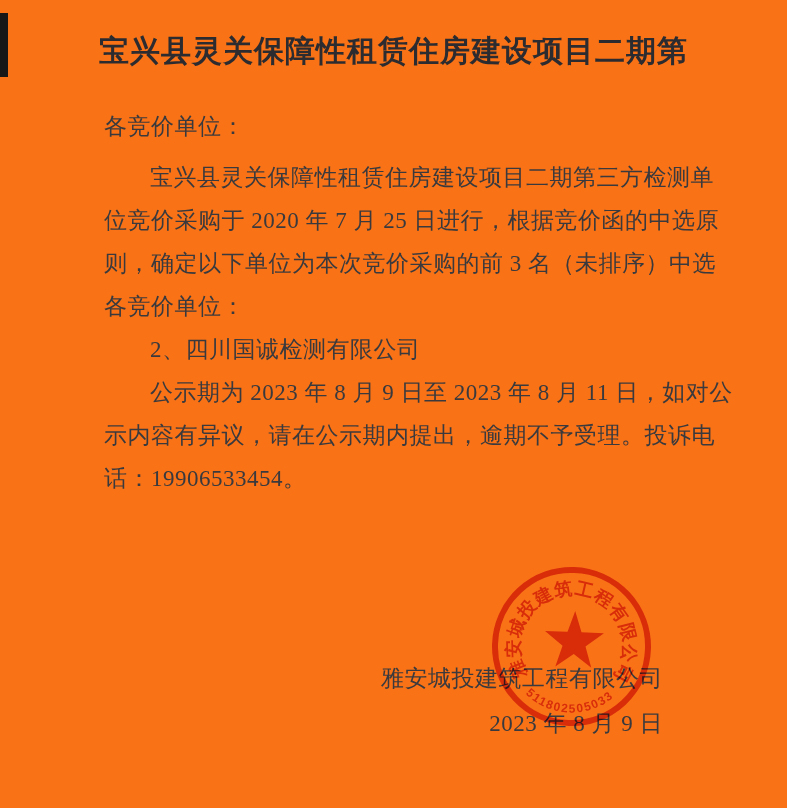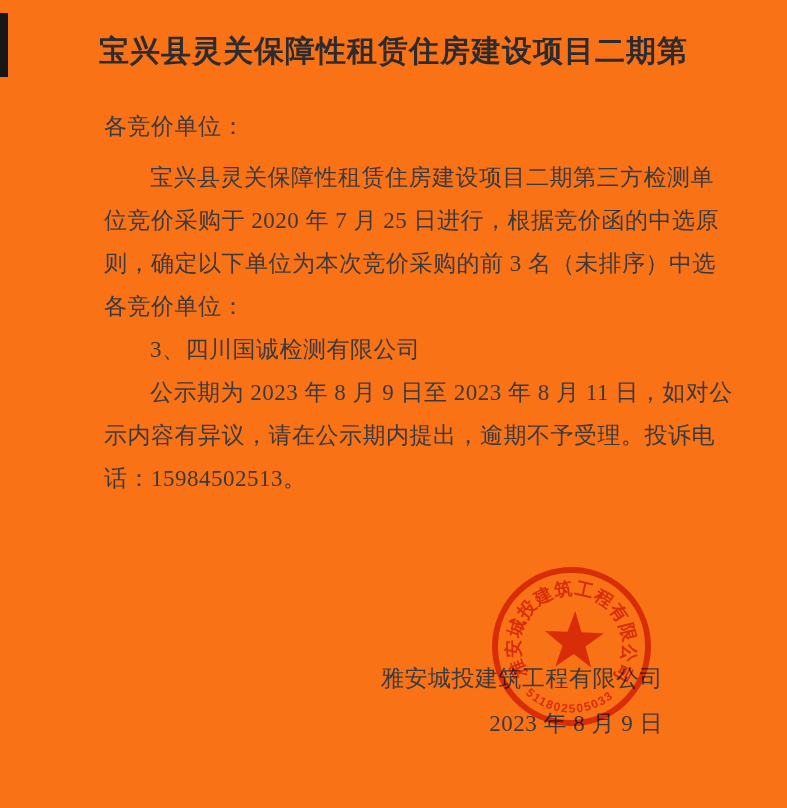--- a/index.html
+++ b/index.html
@@ -69,25 +69,25 @@
   </div>
 
   <div class="body">
     <div class="line salutation">各竞价单位：</div>
 
     <div class="line indent">宝兴县灵关保障性租赁住房建设项目二期第三方检测单</div>
     <div class="line">位竞价采购于 2020 年 7 月 25 日进行，根据竞价函的中选原</div>
     <div class="line">则，确定以下单位为本次竞价采购的前 3 名（未排序）中选</div>
     <div class="line">各竞价单位：</div>
 
-    <div class="line indent">3、四川国诚检测有限公司</div>
+    <div class="line indent">2、四川国诚检测有限公司</div>
 
     <div class="line indent">公示期为 2023 年 8 月 9 日至 2023 年 8 月 11 日，如对公</div>
     <div class="line">示内容有异议，请在公示期内提出，逾期不予受理。投诉电</div>
-    <div class="line">话：15984502513。</div>
+    <div class="line">话：19906533454。</div>
   </div>
 
   <div class="sig-block">
     <div class="sig-line">雅安城投建筑工程有限公司</div>
     <div class="sig-line">2023 年 8 月  9 日</div>
   </div>
 
   <svg class="seal" viewBox="0 0 169 169" width="169" height="169" xmlns="http://www.w3.org/2000/svg">
     <g opacity="0.82">
       <circle cx="84.5" cy="84.5" r="76.5" fill="none" stroke="#d8414e" stroke-width="6"></circle>

